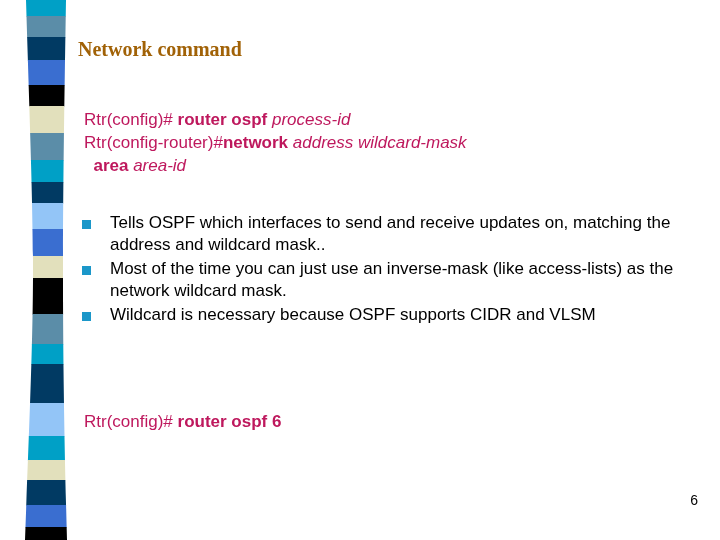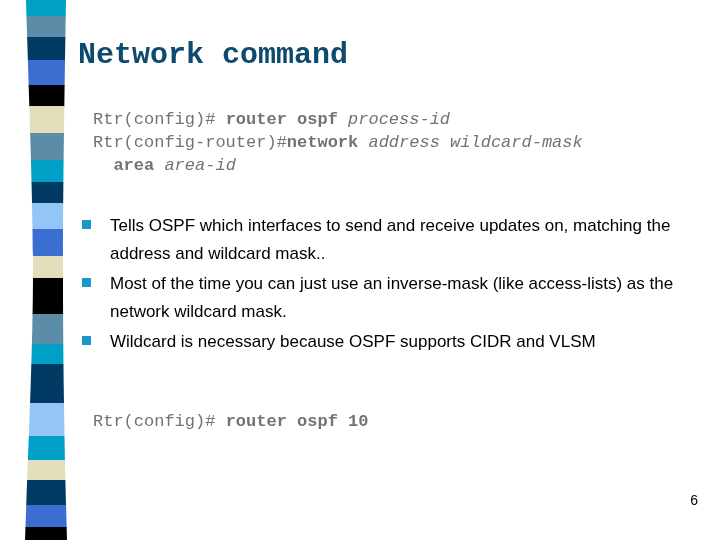--- a/index.html
+++ b/index.html
@@ -24,36 +24,36 @@
     width: 72px;
     height: 540px;
   }
   #stripe svg { display: block; }
 
   
   #title {
     position: absolute;
     left: 78px;
     top: 38px;
-    font-family: Liberation Mono, monospace;
-    font-size: 30px;
+    font-family: Liberation Serif, serif;
+    font-size: 20px;
     font-weight: bold;
-    color: #0c4a6e;
+    color: #a16207;
     letter-spacing: 0px;
     white-space: nowrap;
   }
 
   
   .codeblock {
     position: absolute;
-    left: 93px;
-    font-family: Liberation Mono, monospace;
+    left: 84px;
+    font-family: Liberation Sans, sans-serif;
     font-size: 17px;
     line-height: 23px;
-    color: #737373;
+    color: #be185d;
     white-space: pre;
   }
   .code-line { white-space: pre; }
   .c-reg  { font-weight: normal; font-style: normal; }
   .c-bold { font-weight: bold;   font-style: normal; }
   .c-ital { font-weight: normal; font-style: italic; }
 
   #code1 { top: 108px; }
   #code2 { top: 357px; }
   #code3 { top: 410px; }
@@ -76,21 +76,21 @@
     left: 2px;
     top: 8px;
     width: 9px;
     height: 9px;
     background: #1b97c9;
   }
   .bullet-text {
     display: block;
     font-family: "Liberation Sans", sans-serif;
     font-size: 17px;
-    line-height: 28px;
+    line-height: 22px;
     color: #000000;
   }
 
   
   #pagenum {
     position: absolute;
     right: 22px;
     top: 492px;
     font-family: "Liberation Sans", sans-serif;
     font-size: 14px;
@@ -155,17 +155,17 @@
         <span class="bullet-marker" style="background: rgb(27, 151, 201);"></span>
         <span class="bullet-text">Most of the time you can just use an inverse-mask (like access-lists) as the network wildcard mask.</span>
       </div>
       <div class="bullet-row">
         <span class="bullet-marker" style="background: rgb(27, 151, 201);"></span>
         <span class="bullet-text">Wildcard is necessary because OSPF supports CIDR and VLSM</span>
       </div>
     </div>
 
 
-  <div id="code3" class="codeblock"><div class="code-line"><span class="c-reg">Rtr(config)# </span><span class="c-bold">router ospf 10</span></div></div>
+  <div id="code3" class="codeblock"><div class="code-line"><span class="c-reg">Rtr(config)# </span><span class="c-bold">router ospf 6</span></div></div>
 
   <div id="pagenum">6</div>
 
 </div>
 
 </body></html>

